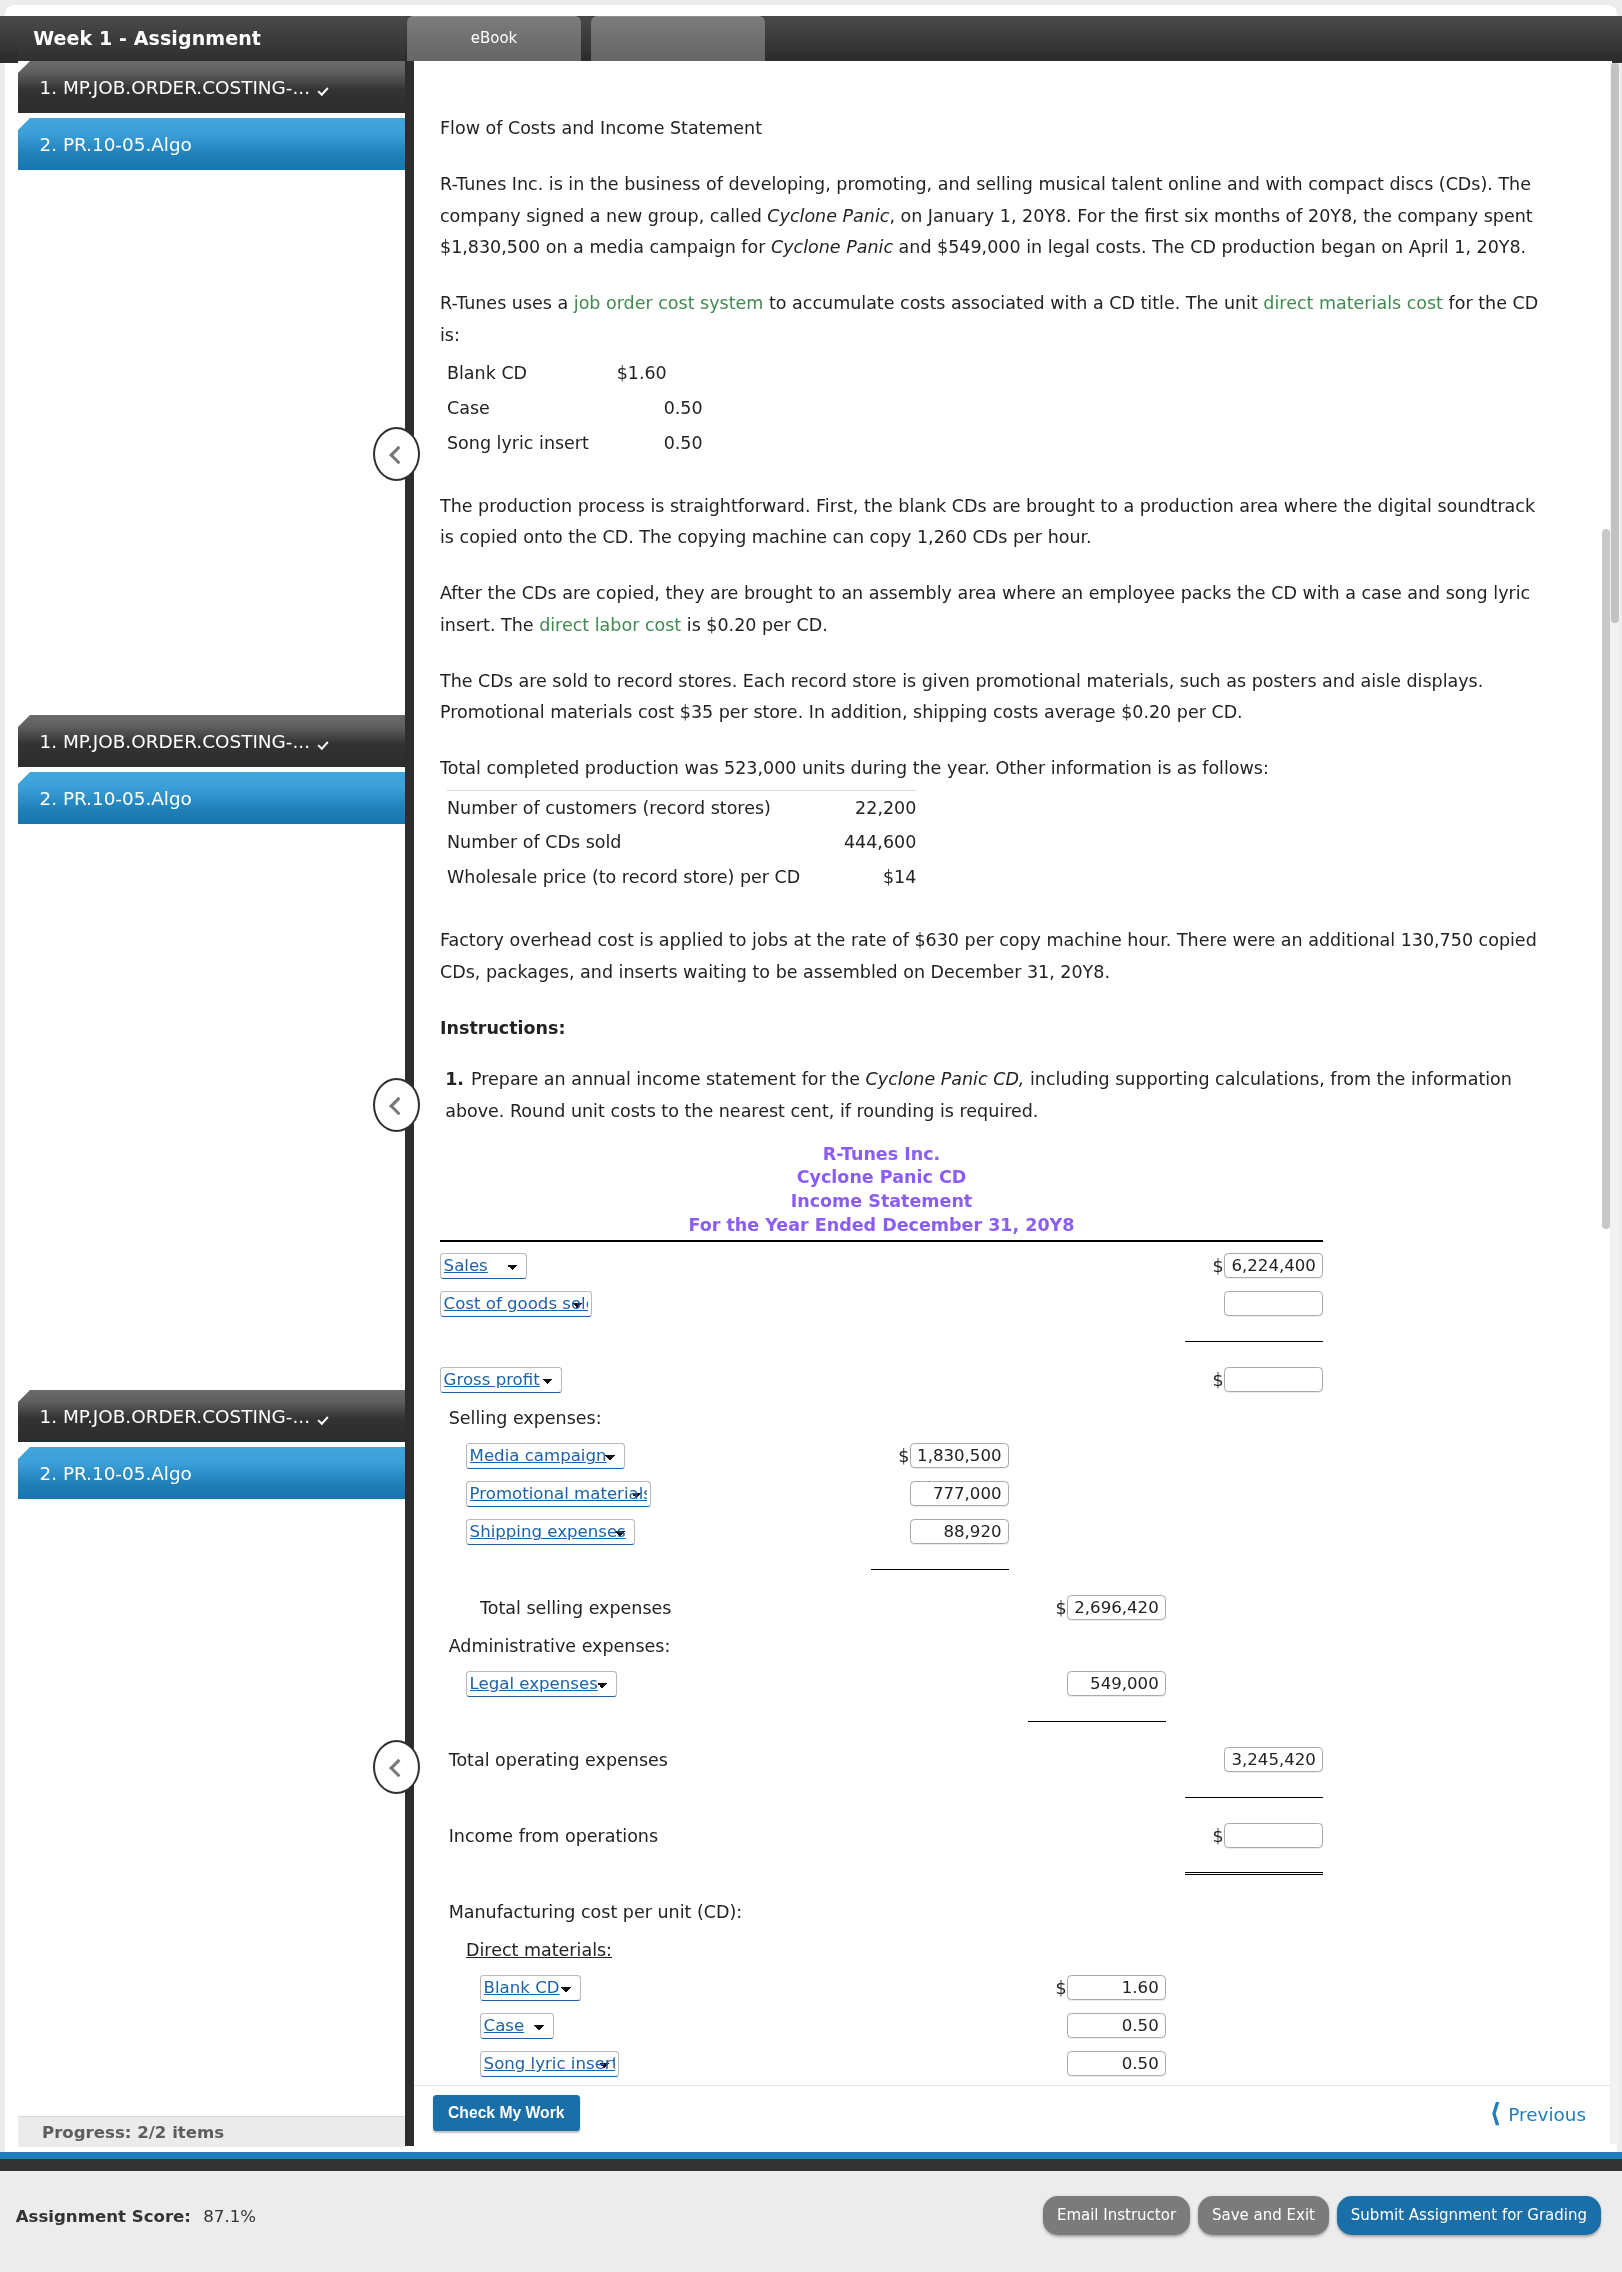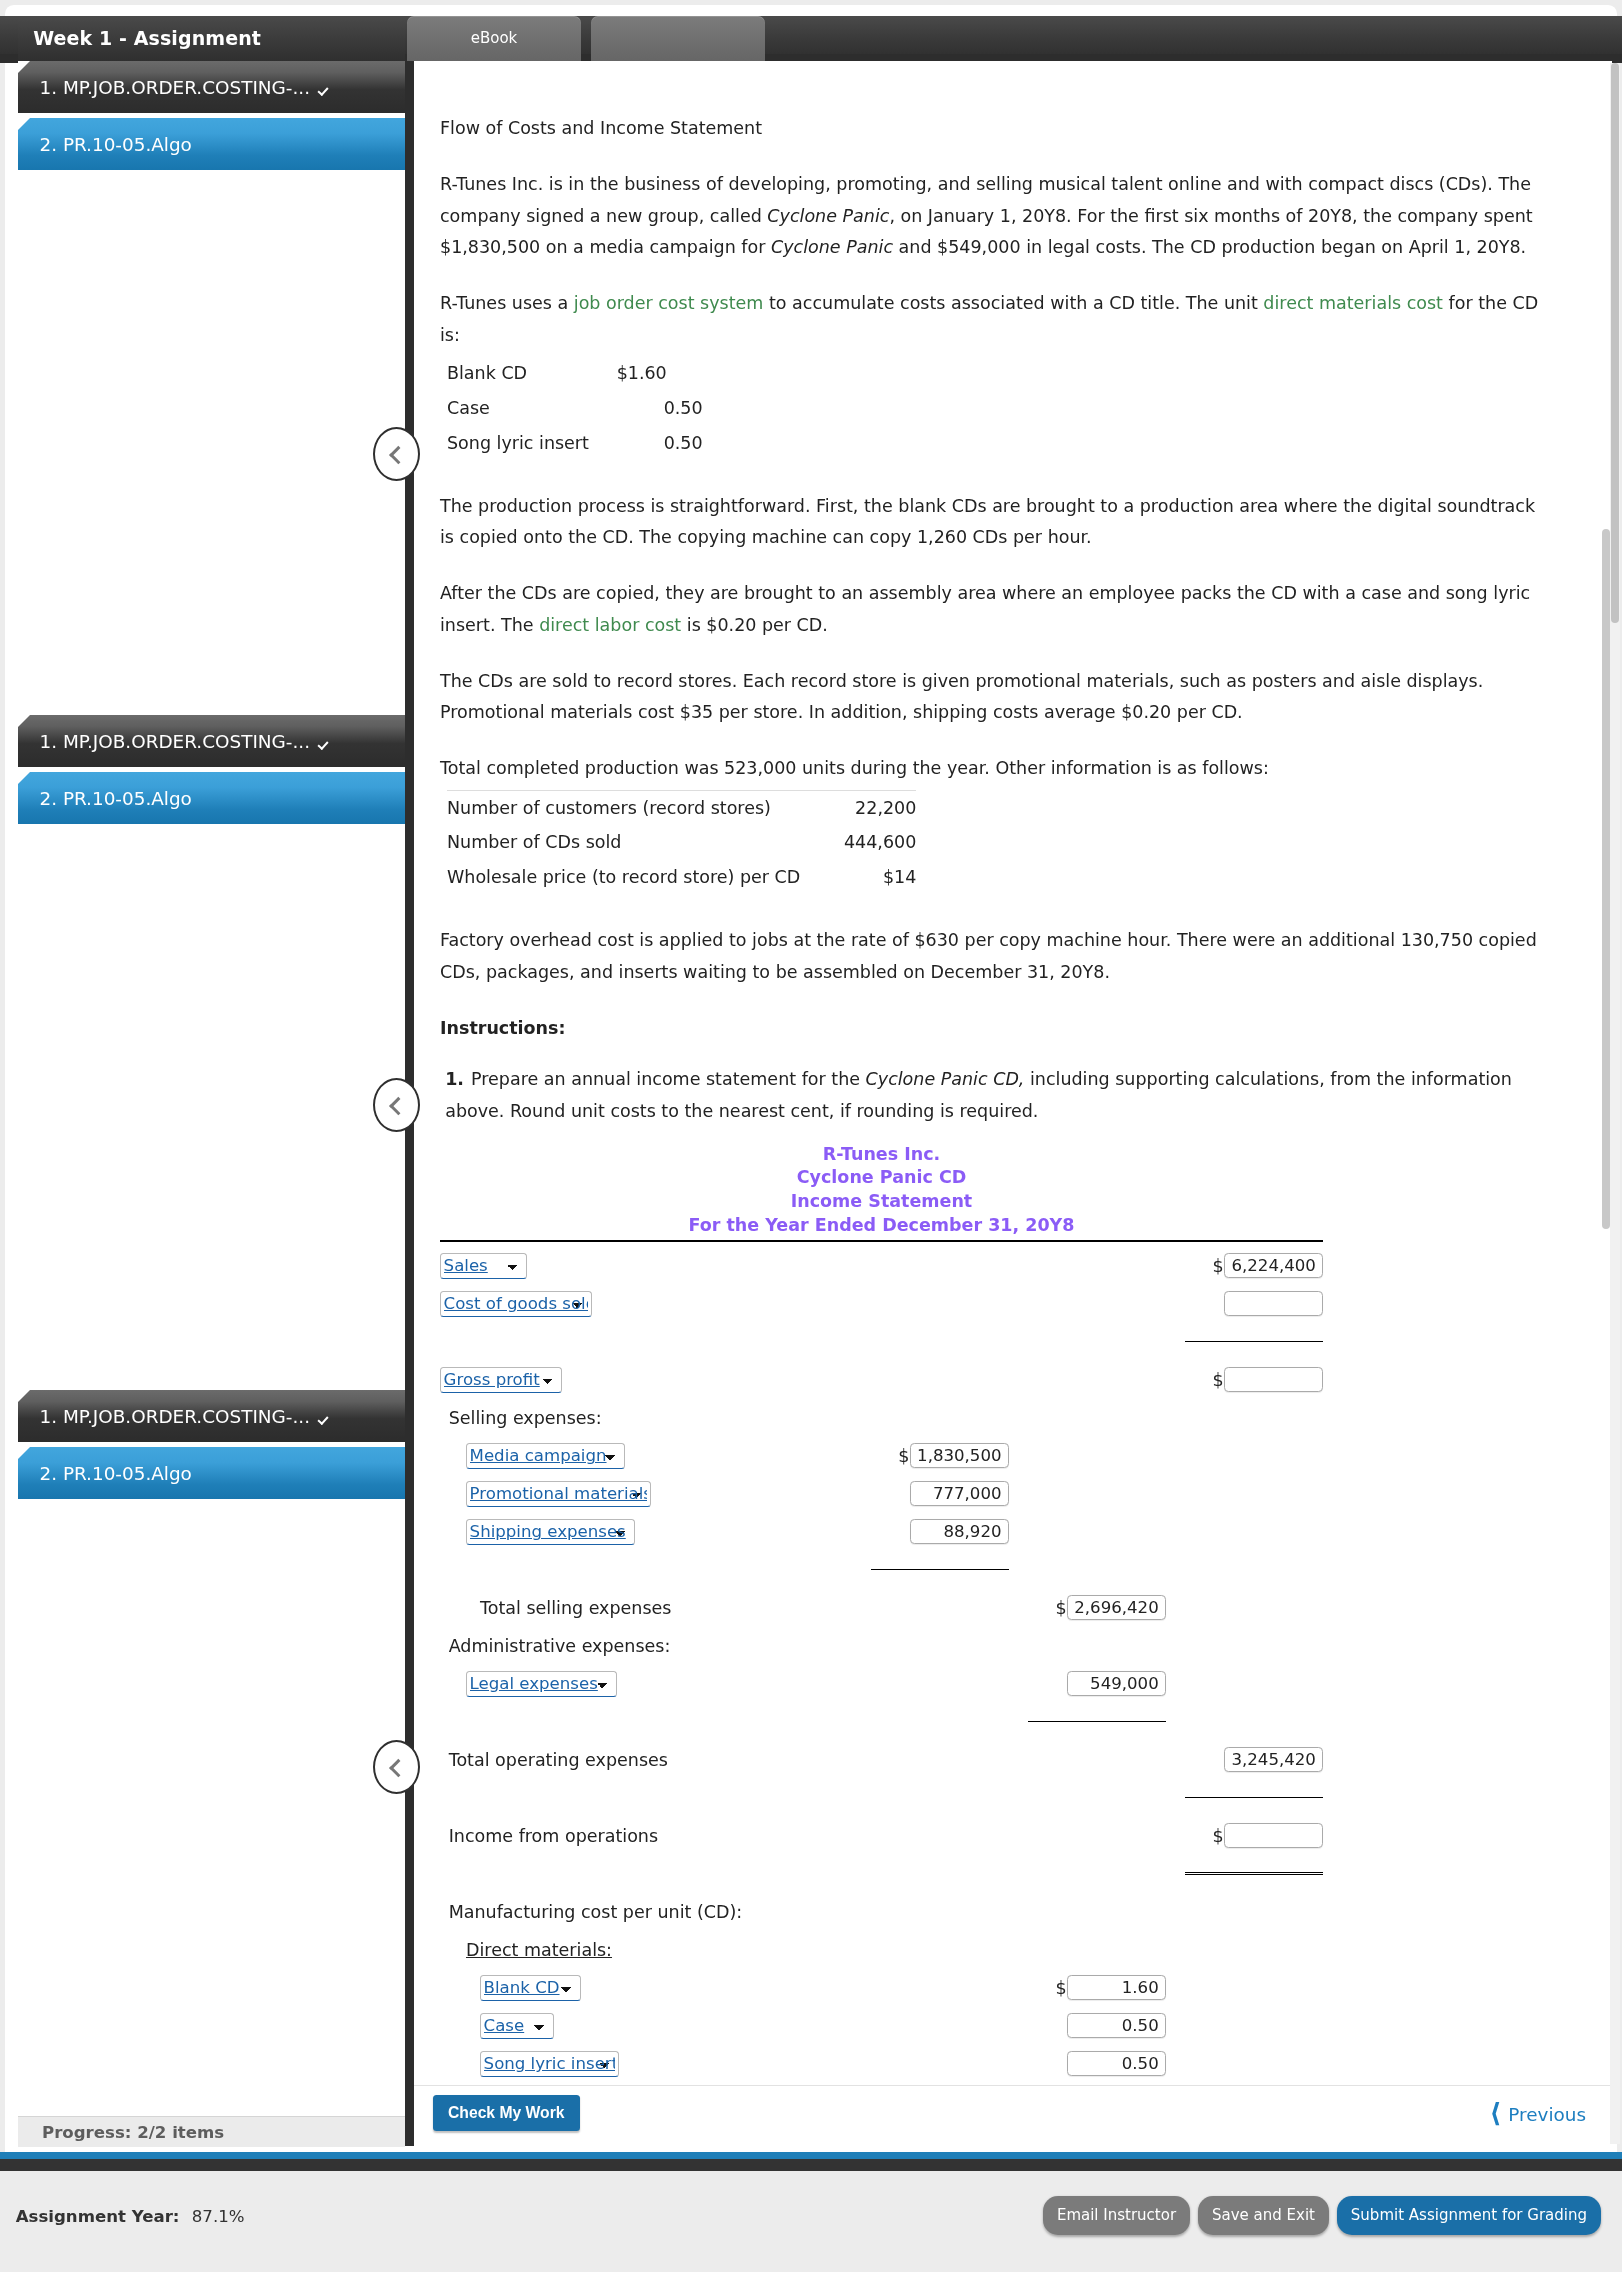--- a/index.html
+++ b/index.html
@@ -730,21 +730,21 @@
       <span class="ch">⟨</span>
       <span>Previous</span>
     </div>
   </div>
 
   <div class="blue-rule"></div>
   <div class="dark-rule"></div>
 
   <div class="footer">
     <div class="score">
-      <b>Assignment Year:</b>
+      <b>Assignment Score:</b>
       <span style="margin-left:7px;">87.1%</span>
     </div>
     <div class="footer-btns">
       <button class="fbtn grey">Email Instructor</button>
       <button class="fbtn grey">Save and Exit</button>
       <button class="fbtn blue">Submit Assignment for Grading</button>
     </div>
   </div>
 
   <div class="vscroll">

